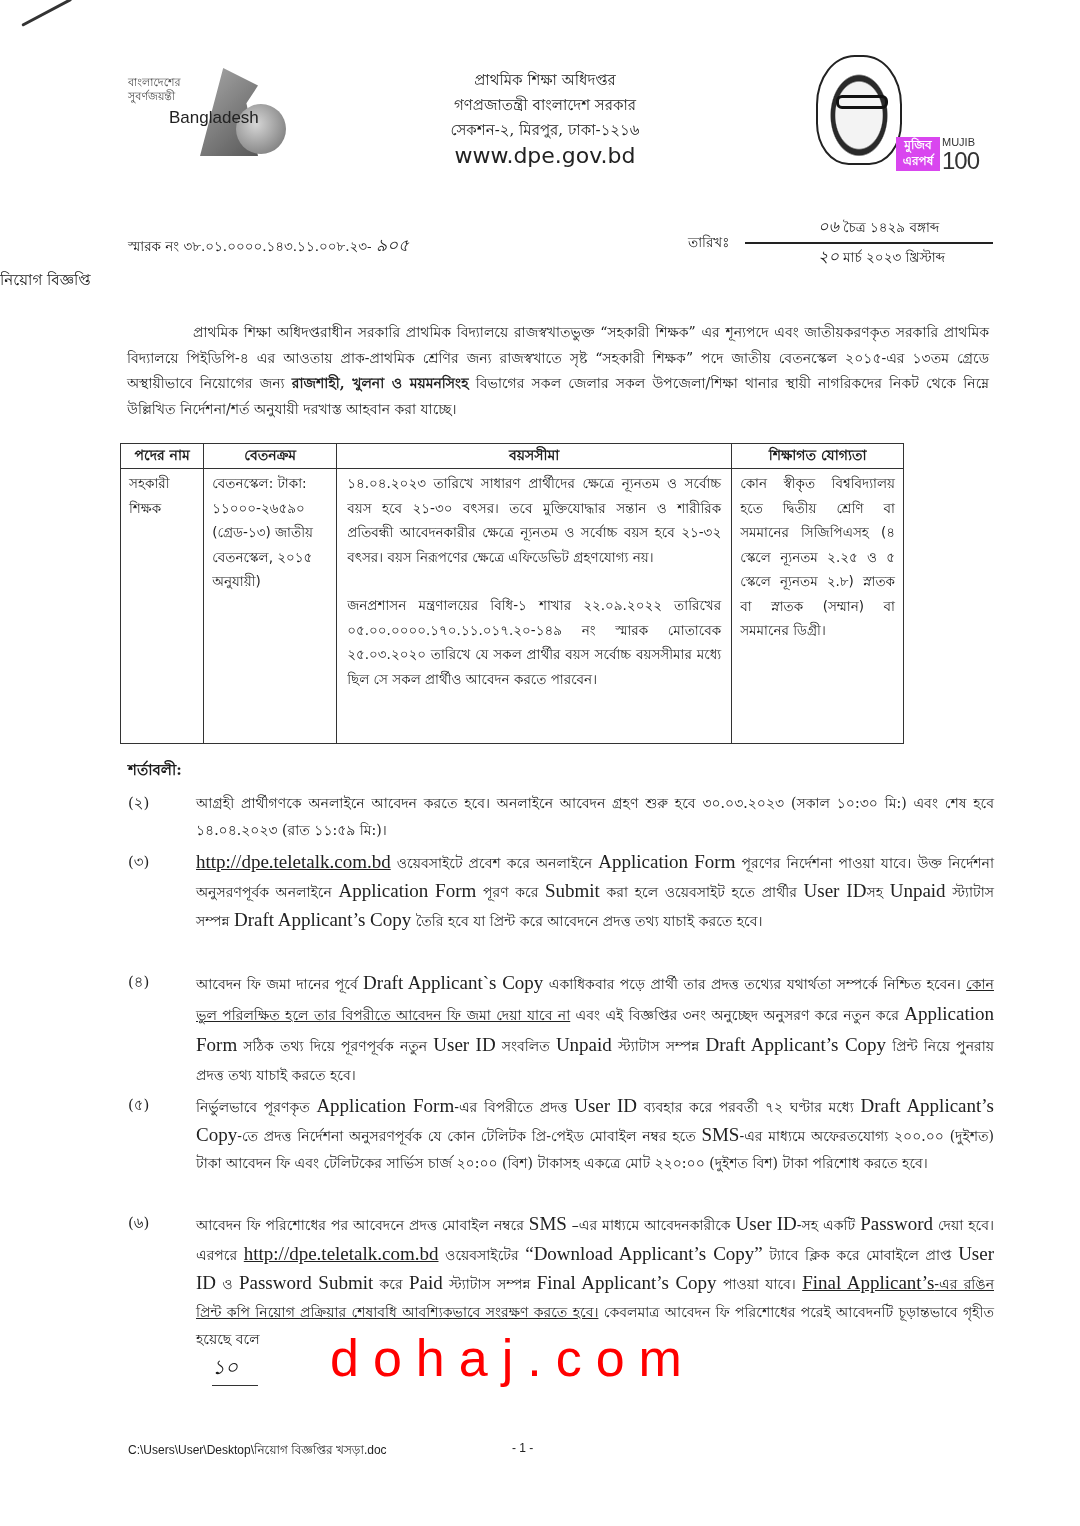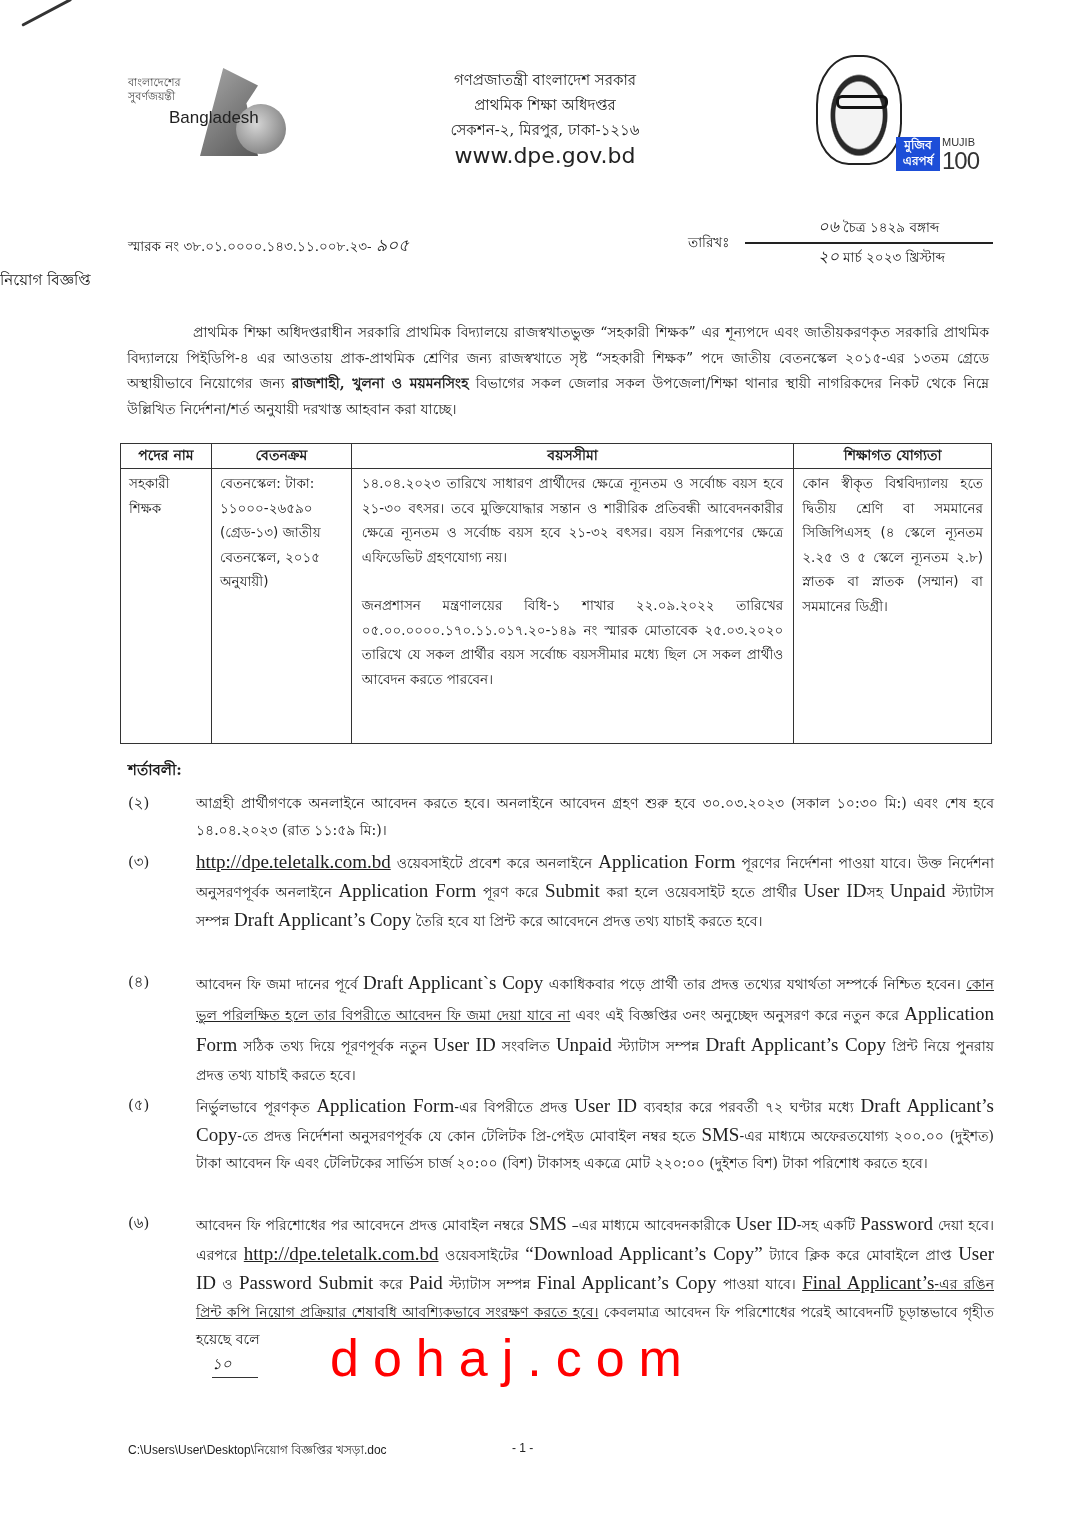--- a/index.html
+++ b/index.html
@@ -15,62 +15,62 @@
   .logo-left .l-50 { position: absolute; left: 82px; top: 0px; width: 58px; height: 88px; background: linear-gradient(135deg,#9a9a9a,#3a3a3a); clip-path: polygon(40% 0,100% 20%,80% 40%,100% 100%,0 100%,20% 50%); opacity: .85; }
   .logo-left .l-circle { position: absolute; left: 118px; top: 36px; width: 50px; height: 50px; border-radius: 50%; background: radial-gradient(circle at 40% 40%, #d6d6d6, #6a6a6a); }
 
   .gov-head { position: absolute; left: 400px; top: 68px; width: 290px; text-align: center; }
   .gov-head div { font-family: "DejaVu Serif", serif; font-size: 15px; line-height: 25px; color: #222; }
   .gov-head .web { font-family: "DejaVu Sans", sans-serif; font-size: 22px; }
 
   .logo-right { position: absolute; left: 808px; top: 55px; width: 170px; height: 120px; }
   .logo-right .face { position: absolute; left: 8px; top: 0; width: 86px; height: 110px; border-radius: 45% 45% 38% 38%; background: radial-gradient(ellipse at 50% 55%, #f3f3f3 40%, #2a2a2a 42%, #2a2a2a 48%, #ffffff 50%); border: 2px solid #222; }
   .logo-right .glasses { position: absolute; left: 28px; top: 40px; width: 52px; height: 14px; border: 3px solid #111; border-radius: 6px; }
-  .logo-right .mujib-box { position: absolute; left: 88px; top: 82px; width: 44px; height: 34px; background: #1d4ed8; color: #fff; font-size: 12px; text-align: center; line-height: 16px; font-family: "DejaVu Serif", serif; font-weight: bold; }
+  .logo-right .mujib-box { position: absolute; left: 88px; top: 82px; width: 44px; height: 34px; background: #d946ef; color: #fff; font-size: 12px; text-align: center; line-height: 16px; font-family: "DejaVu Serif", serif; font-weight: bold; }
   .logo-right .m100 { position: absolute; left: 134px; top: 80px; color: #333; font-family: "Liberation Sans", sans-serif; line-height: 14px; }
   .logo-right .m100 .a { font-size: 11px; }
   .logo-right .m100 .b { font-size: 24px; line-height: 24px; letter-spacing: -1px; }
 
   
   .memo { position: absolute; left: 128px; top: 232px; font-family: "DejaVu Serif", serif; font-size: 13.5px; color: #222; }
   .memo .hand { font-family: "DejaVu Serif", serif; font-style: italic; font-size: 17px; }
   .date-label { position: absolute; left: 688px; top: 232px; font-family: "DejaVu Serif", serif; font-size: 13.5px; }
   .date-line { position: absolute; left: 745px; top: 242px; width: 248px; height: 1.5px; background: #222; }
   .date-top { position: absolute; left: 818px; top: 214px; font-family: "DejaVu Serif", serif; font-size: 13.5px; }
   .date-bot { position: absolute; left: 818px; top: 244px; font-family: "DejaVu Serif", serif; font-size: 13.5px; }
   .date-top .hand, .date-bot .hand { font-style: italic; font-size: 16px; }
 
   .notice-title { position: absolute; left: 0; width: 1080px; top: 268px; text-align: left; font-family: "DejaVu Serif", serif; font-size: 15px; }
 
   .intro { position: absolute; left: 127px; top: 320px; width: 862px; font-family: "DejaVu Serif", serif; font-size: 14px; line-height: 25.5px; text-align: justify; text-indent: 66px; color: #222; }
   .intro b { font-weight: bold; }
 
   
-  table.posts { position: absolute; left: 120px; top: 443px; width: 872px; border-collapse: collapse; font-family: "DejaVu Sans", sans-serif; font-size: 13.5px; color: #1d1d1d; }
+  table.posts { position: absolute; left: 120px; top: 443px; width: 784px; border-collapse: collapse; font-family: "DejaVu Sans", sans-serif; font-size: 13.5px; color: #1d1d1d; }
   table.posts th, table.posts td { border: 1.4px solid #333; vertical-align: top; }
   table.posts th { font-family: "DejaVu Serif", serif; font-weight: bold; font-size: 14px; text-align: center; height: 25px; line-height: 22px; }
   table.posts td { padding: 2px 8px; line-height: 24.5px; }
   table.posts td.c3 { text-align: justify; padding: 2px 10px; }
   table.posts td.c4 { text-align: justify; }
   .gap { height: 24px; }
 
   .terms-title { position: absolute; left: 128px; top: 758px; font-family: "DejaVu Serif", serif; font-weight: bold; font-size: 15px; }
 
   .term { position: absolute; left: 128px; width: 866px; font-family: "DejaVu Serif", serif; font-size: 14px; color: #222; }
   .term .num { position: absolute; left: 0; top: 0; width: 40px; font-size: 15px; }
   .term .txt { margin-left: 68px; text-align: justify; }
   .term .en { font-family: "Liberation Serif", serif; font-size: 19px; }
   .term a, .term .u { text-decoration: underline; color: inherit; }
   .t2 { top: 790px; line-height: 27px; }
   .t3 { top: 848px; line-height: 28px; }
   .t4 { top: 968px; line-height: 29px; }
   .t5 { top: 1092px; line-height: 27px; }
   .t6 { top: 1210px; line-height: 27.5px; }
 
-  .sig { position: absolute; left: 212px; top: 1352px; font-family: "DejaVu Serif", serif; font-style: italic; font-size: 15px; border-bottom: 1.5px solid #333; width: 46px; }
+  .sig { position: absolute; left: 212px; top: 1352px; font-family: "DejaVu Serif", serif; font-style: italic; font-size: 20px; border-bottom: 1.5px solid #333; width: 46px; }
   .watermark { position: absolute; left: 330px; top: 1328px; color: #ff0000; font-family: "Liberation Sans", sans-serif; font-size: 52px; letter-spacing: 14px; }
 
   .footer-path { position: absolute; left: 128px; top: 1441px; font-family: "Liberation Sans", sans-serif; font-size: 12px; color: #222; }
   .footer-page { position: absolute; left: 512px; top: 1441px; font-family: "Liberation Sans", sans-serif; font-size: 12px; color: #222; }
 </style>
 </head>
 <body>
 
 <div class="corner-mark"></div>
 
@@ -78,22 +78,22 @@
   <div class="l-50"></div>
   <div class="l-circle"></div>
   <div class="l-bn">
     <div>বাংলাদেশের</div>
     <div>সুবর্ণজয়ন্তী</div>
   </div>
   <div class="l-en">Bangladesh</div>
 </div>
 
 <div class="gov-head">
+  <div>প্রাথমিক শিক্ষা অধিদপ্তর</div>
   <div>গণপ্রজাতন্ত্রী বাংলাদেশ সরকার</div>
-  <div>প্রাথমিক শিক্ষা অধিদপ্তর</div>
   <div>সেকশন-২, মিরপুর, ঢাকা-১২১৬</div>
   <div class="web">www.dpe.gov.bd</div>
 </div>
 
 <div class="logo-right">
   <div class="face"></div>
   <div class="glasses"></div>
   <div class="mujib-box">
     <div>মুজিব</div>
     <div>এরপর্ষ</div>

